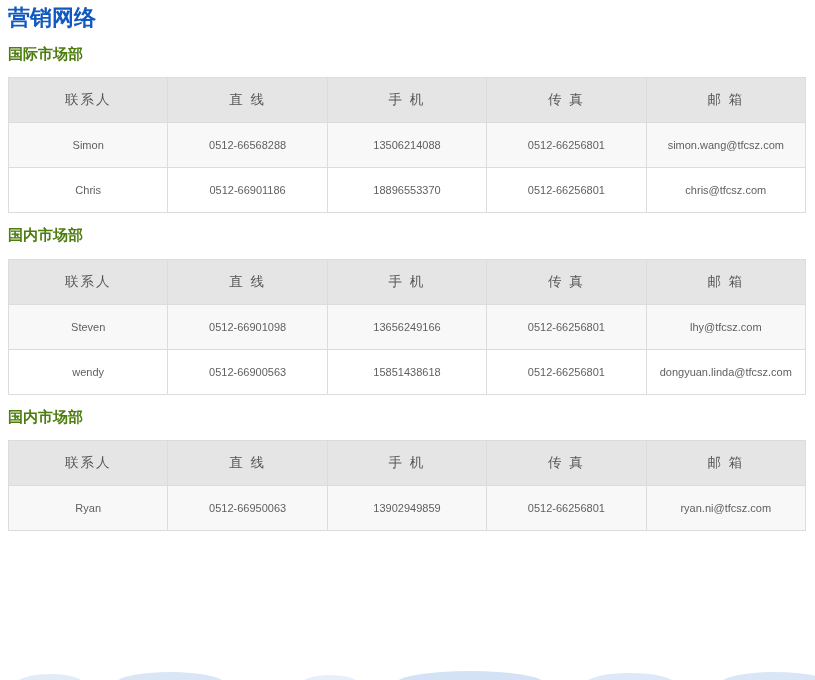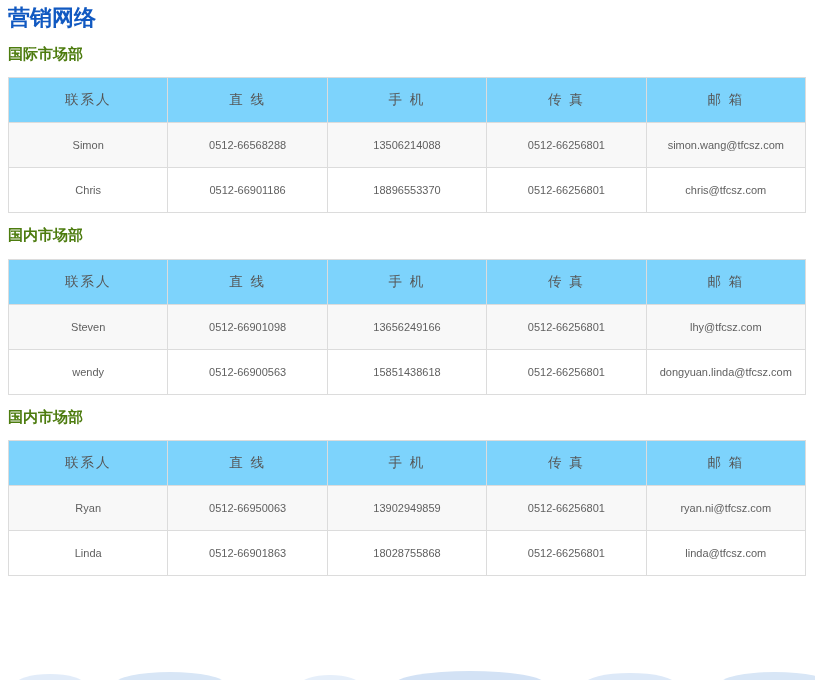--- a/index.html
+++ b/index.html
@@ -39,21 +39,21 @@
   table.contact-table td {
     border: 1px solid #dcdcdc;
     height: 45px;
     text-align: center;
     vertical-align: middle;
     padding: 0 2px;
     overflow: hidden;
     white-space: nowrap;
   }
   table.contact-table th {
-    background: #7dd3fc;
+    background: #e5e5e5;
     color: #555555;
     font-size: 13.5px;
     font-weight: normal;
     letter-spacing: 2px;
   }
   table.contact-table td {
     color: #5f5f5f;
     font-size: 11px;
   }
   table.contact-table tbody tr:nth-child(odd) td { background: #f8f8f8; }
@@ -183,27 +183,20 @@
         </tr>
       </thead>
       <tbody>
         <tr>
           <td>Ryan</td>
           <td>0512-66950063</td>
           <td>13902949859</td>
           <td>0512-66256801</td>
           <td>ryan.ni@tfcsz.com</td>
         </tr>
-        <tr>
-          <td>Linda</td>
-          <td>0512-66901863</td>
-          <td>18028755868</td>
-          <td>0512-66256801</td>
-          <td>linda@tfcsz.com</td>
-        </tr>
       </tbody>
     </table>
   </div>
 
 </div>
 
 <div class="bottom-decoration">
   <span class="blob blob1"></span>
   <span class="blob blob2"></span>
   <span class="blob blob3"></span>

